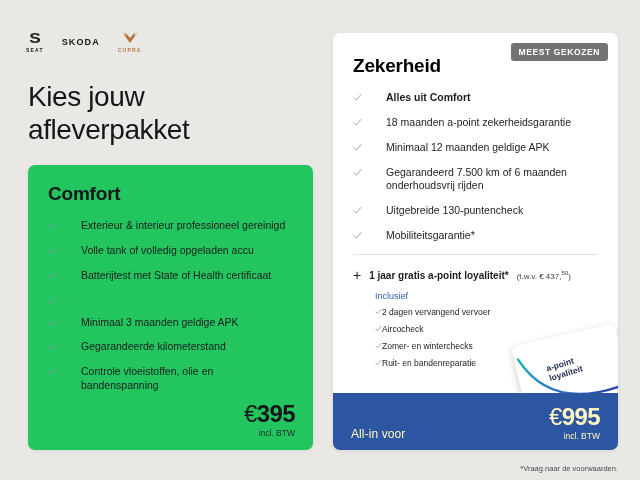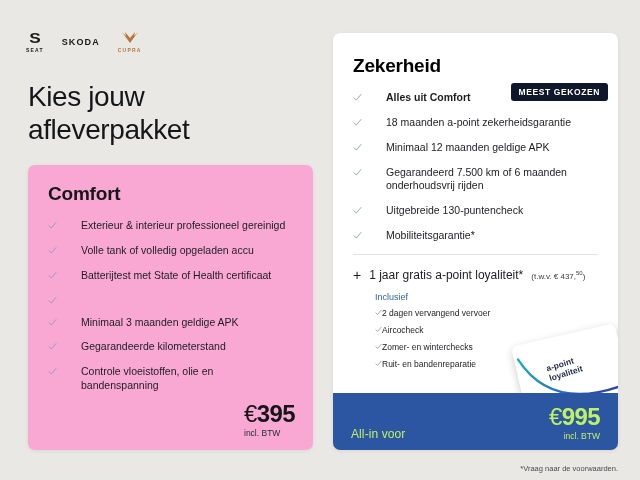--- a/index.html
+++ b/index.html
@@ -39,21 +39,21 @@
     position: absolute; left: 28px; top: 80px;
     width: 270px;
     font-size: 28px; font-weight: 400; line-height: 1.18;
     color: #15161a; letter-spacing: -0.4px;
   }
 
   
   .card-left {
     position: absolute; left: 28px; top: 165px;
     width: 285px; height: 285px;
-    background: #f9a8d4; border-radius: 7px;
+    background: #22c55e; border-radius: 7px;
     box-shadow: 0 1px 4px rgba(0,0,0,0.07);
     padding: 18px 20px 12px 20px;
   }
   .card-left h2 {
     font-size: 19px; font-weight: 700; color: #15161a;
     letter-spacing: -0.2px; margin-bottom: 14px;
   }
 
   
   .card-right {
@@ -63,23 +63,23 @@
     box-shadow: 0 1px 4px rgba(0,0,0,0.07);
     overflow: hidden;
   }
   .card-right-body { padding: 22px 20px 0 20px; position: relative; }
   .card-right h2 {
     font-size: 19px; font-weight: 700; color: #000000;
     letter-spacing: -0.2px; margin-bottom: 14px;
   }
   .badge {
     position: absolute; right: 10px; top: 10px;
-    background: #0f172a; color: #ffffff;
+    background: #737373; color: #ffffff;
     font-size: 8.5px; font-weight: 700; letter-spacing: 0.6px;
-    padding: 4px 8px; border-radius: 3px; margin-top: 40px;
+    padding: 4px 8px; border-radius: 3px;
   }
 
   
   ul.feats { list-style: none; }
   ul.feats li {
     display: flex; align-items: flex-start; gap: 24px;
     margin-bottom: 11px;
     font-size: 10.5px; line-height: 1.32; color: #1c1d21;
   }
   ul.feats li .chk {
@@ -94,21 +94,21 @@
   }
 
   
   .loyalty-row {
     display: flex; align-items: baseline; gap: 8px; margin-bottom: 10px;
   }
   .plus {
     font-size: 14px; color: #1c1d21; line-height: 1; font-weight: 400;
     position: relative; top: 1px;
   }
-  .loyalty-title { font-size: 12px; font-weight: 400; color: #1c1d21; }
+  .loyalty-title { font-size: 10px; font-weight: 700; color: #1c1d21; }
   .loyalty-value { font-size: 8px; color: #3a3b40; }
   .loyalty-value sup { font-size: 6px; }
 
   .incl-block { padding-left: 22px; position: relative; }
   .incl-head {
     font-size: 9px; color: #2f5fae; margin-bottom: 6px; font-weight: 400;
   }
   ul.subfeats { list-style: none; }
   ul.subfeats li {
     display: flex; align-items: flex-start; 
@@ -131,33 +131,33 @@
   .loyalty-card-text {
     position: absolute; left: 30px; top: 24px;
     font-size: 8.5px; font-weight: 700; color: #1e2a4a;
     line-height: 1.15; transform: rotate(-4deg);
   }
 
   
   .blue-footer {
     position: absolute; left: 0; bottom: 0;
     width: 285px; height: 57px;
-    background: #2c55a2; color: #bef264;
+    background: #2c55a2; color: #fef9c3;
     padding: 12px 18px 0 18px;
   }
   .blue-top { display: flex; align-items: flex-end; justify-content: space-between; }
   .allin { font-size: 12px; font-weight: 400; letter-spacing: 0.1px; }
   .price-col { text-align: right; }
   .price-big { font-size: 24px; font-weight: 700; letter-spacing: -0.6px; line-height: 1; }
   .price-big .eur { font-weight: 400; }
   .price-sub { font-size: 8.5px; margin-top: 2px; }
 
   
   .left-price {
-    position: absolute; right: 18px; bottom: 12px; color: #15161a;
+    position: absolute; right: 18px; bottom: 12px; text-align: right; color: #15161a;
   }
   .left-price .price-big { font-size: 24px; font-weight: 700; letter-spacing: -0.6px; line-height: 1; }
   .left-price .price-sub { font-size: 8.5px; margin-top: 2px; color: #2a2b30; }
 
   
   .footnote {
     position: absolute; right: 22px; top: 464px;
     font-size: 7.5px; color: #4a4b50;
   }
 </style>

